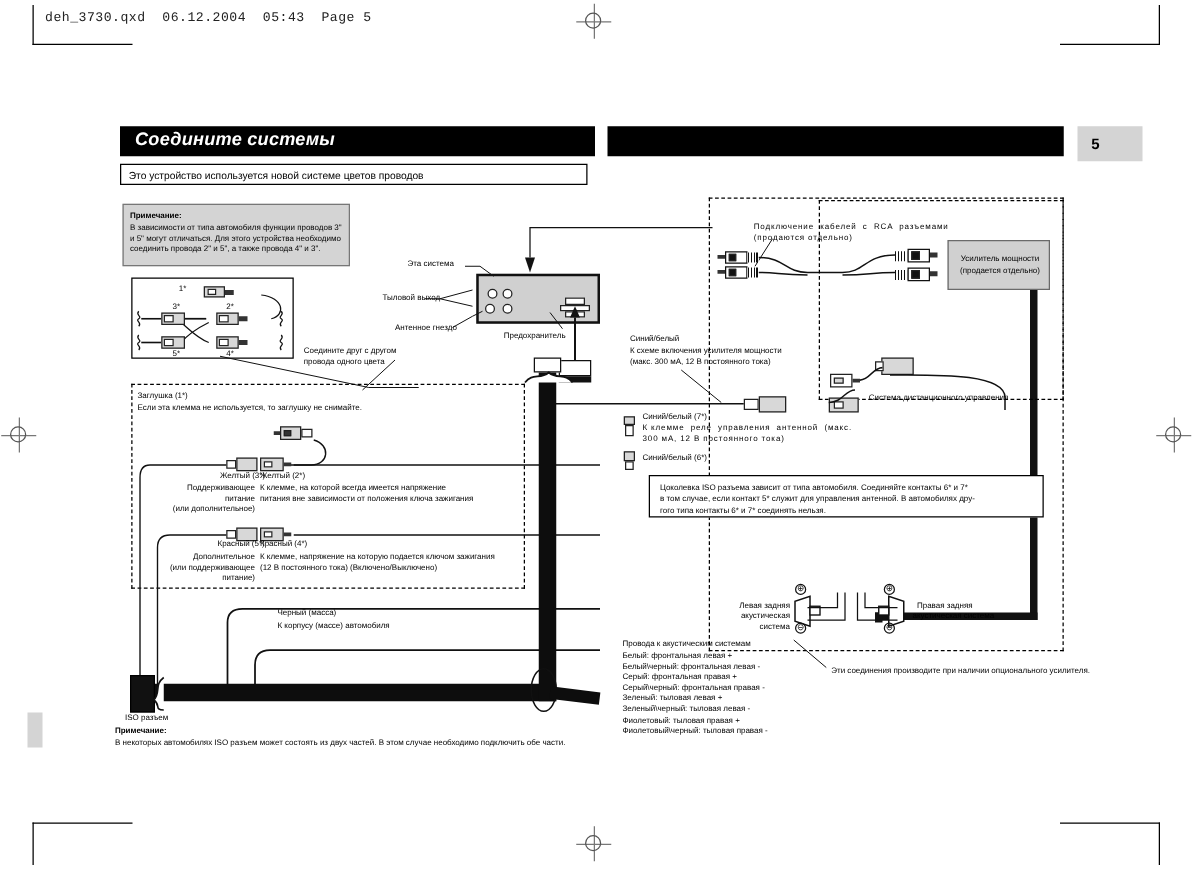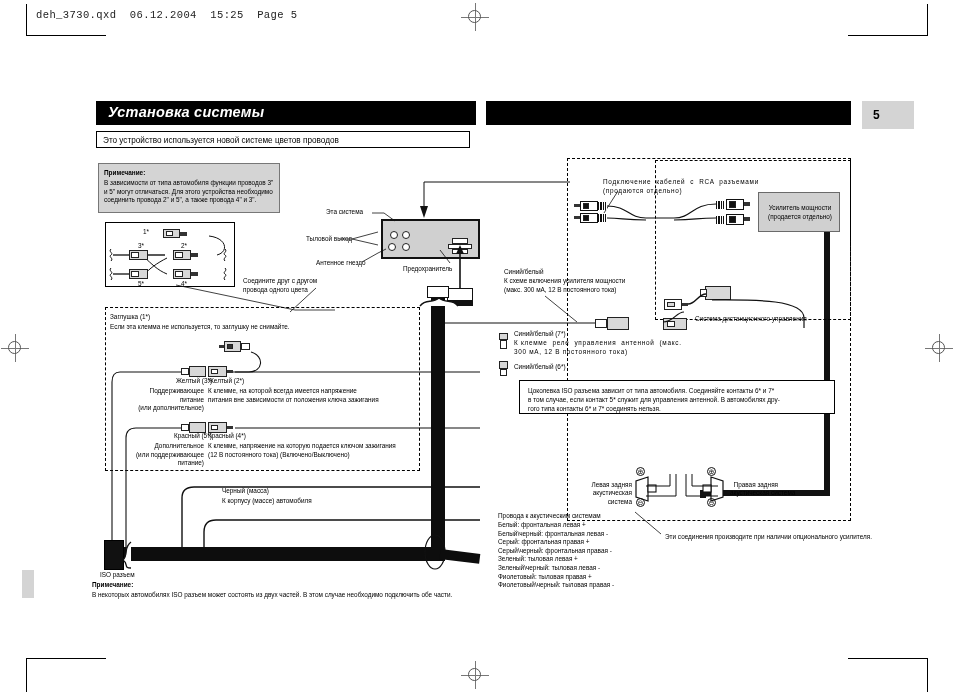--- a/index.html
+++ b/index.html
@@ -48,21 +48,21 @@
   .pmc{position:absolute;width:9px;height:9px;border:1px solid #111;border-radius:50%;box-sizing:border-box;font-size:7px;line-height:7px;text-align:center;color:#111;}
   svg{display:block;overflow:visible;}
   .jack{position:absolute;border:1px solid #222;border-radius:50%;background:#fff;box-sizing:border-box;}
 </style>
 </head>
 <body>
 
 <div>
   <div class="hdr-rule"></div>
   <div class="hdr-rule2"></div>
-  <div class="fileline">deh_3730.qxd  06.12.2004  15:25  Page 5</div>
+  <div class="fileline">deh_3730.qxd  06.12.2004  05:43  Page 5</div>
 
   <div class="abs" style="right:26px;top:4px;width:1px;height:32px;background:#000;"></div>
   <div class="abs" style="right:26px;top:35px;width:80px;height:1px;background:#000;"></div>
   <div class="abs" style="left:26px;top:658px;width:1px;height:34px;background:#000;"></div>
   <div class="abs" style="left:26px;top:658px;width:80px;height:1px;background:#000;"></div>
   <div class="abs" style="right:26px;top:658px;width:1px;height:34px;background:#000;"></div>
   <div class="abs" style="right:26px;top:658px;width:80px;height:1px;background:#000;"></div>
 
   <div class="reg" style="left:461px;top:3px;">
     <div class="h"></div>
@@ -82,21 +82,21 @@
   <div class="reg" style="left:461px;top:661px;">
     <div class="h"></div>
       <div class="v"></div>
       <div class="c"></div>
   </div>
 
   <div class="gray-tab" style="left:22px;top:570px;width:12px;height:28px;"></div>
 </div>
 
 <div class="titlebar" style="left:96px;top:101px;width:380px;height:24px;">
-  <div class="t">Установка системы</div>
+  <div class="t">Соедините системы</div>
 </div>
 <div class="titlebar" style="left:486px;top:101px;width:365px;height:24px;"></div>
 <div class="pagebadge" style="left:862px;top:101px;width:52px;height:28px;">
   <span>5</span>
 </div>
 <div class="subbox" style="left:96px;top:131px;width:374px;height:17px;">
   <span>Это устройство используется новой системе цветов проводов</span>
 </div>
 
 <div class="notebox" style="left:98px;top:163px;width:182px;height:50px;">

